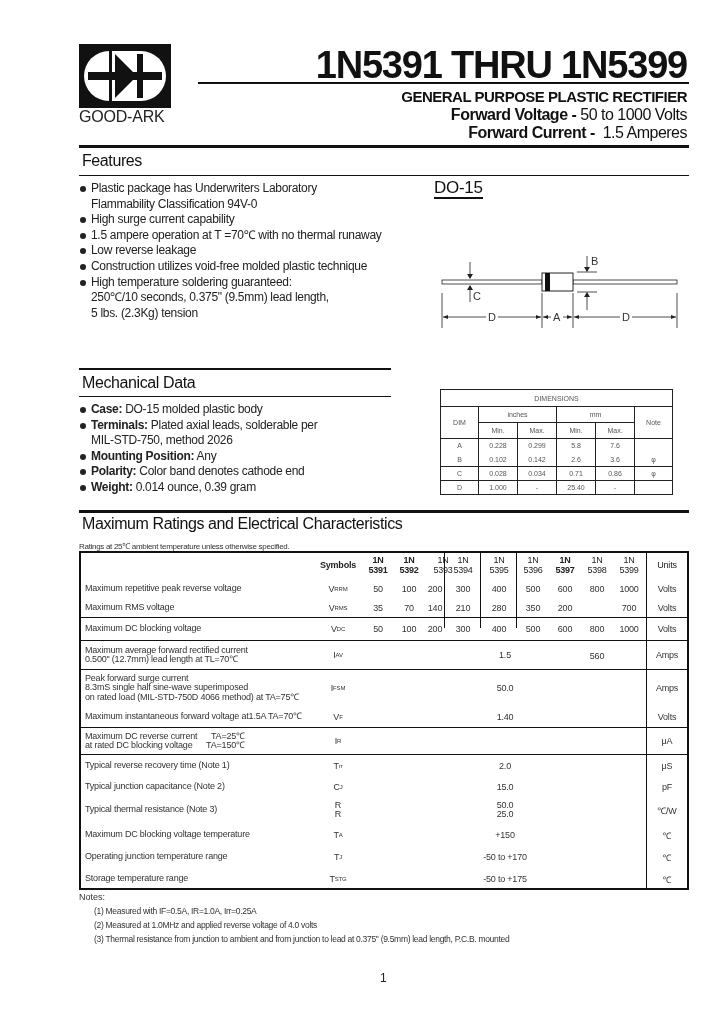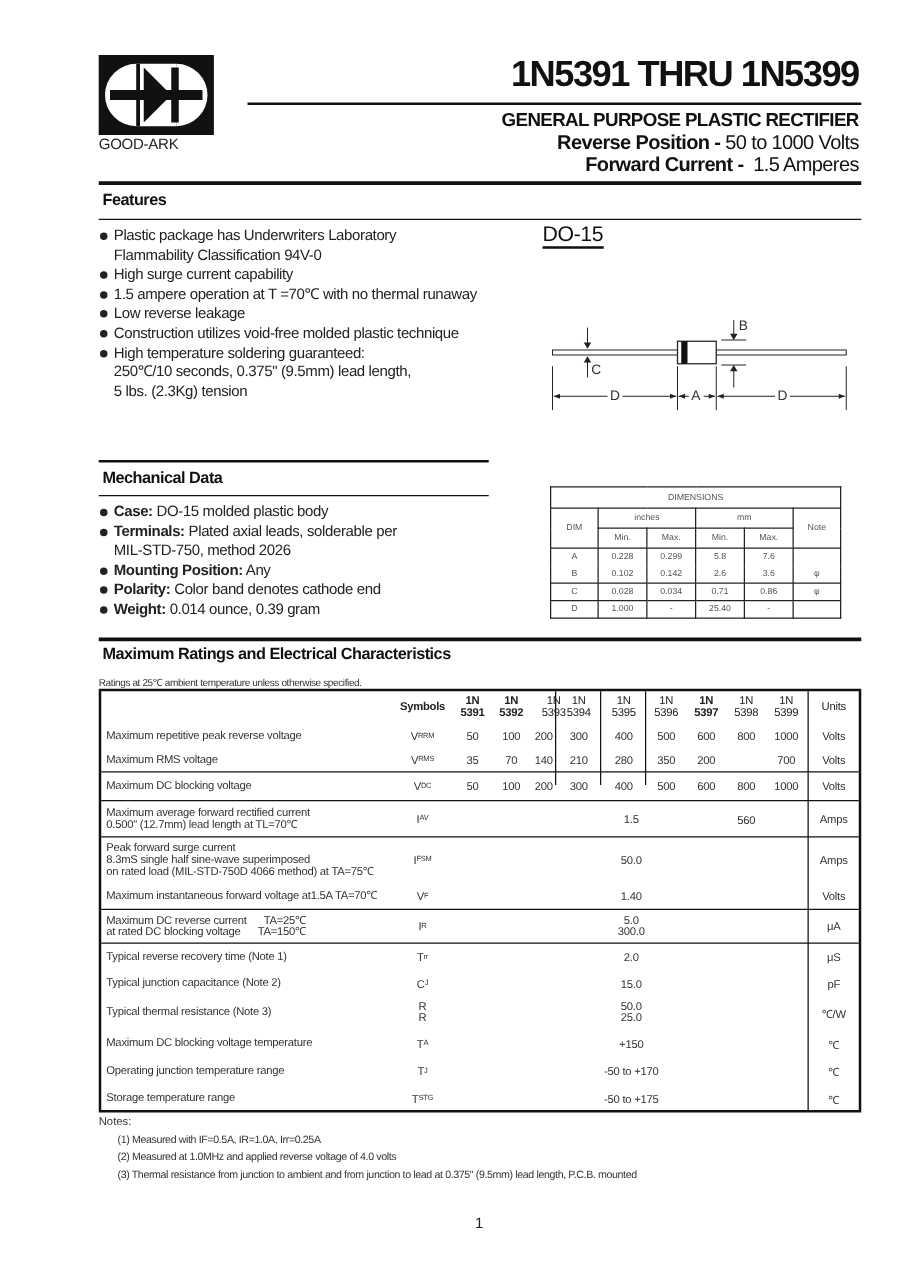--- a/index.html
+++ b/index.html
@@ -3,31 +3,31 @@
 <meta charset="utf-8">
 <style>
   * { box-sizing: border-box; margin: 0; padding: 0; }
   html, body { width: 720px; height: 1012px; background: #ffffff; overflow: hidden; }
   body { position: relative; font-family: "Liberation Sans", sans-serif; color: #111; }
   .abs { position: absolute; }
   .narrow { font-stretch: condensed; letter-spacing: -0.3px; }
 
   
   #logo { left: 79px; top: 44px; width: 92px; height: 64px; background: #111; }
-  #logo-text { left: 79px; top: 108px; font-size: 12px; color: #222; letter-spacing: -0.2px; }
-  #title { right: 33px; top: 44px; font-size: 29px; font-weight: bold; letter-spacing: -1.2px; }
+  #logo-text { left: 79px; top: 108px; font-size: 16px; color: #222; letter-spacing: -0.2px; }
+  #title { right: 33px; top: 44px; font-size: 38px; font-weight: bold; letter-spacing: -1.2px; }
   #rule1 { left: 198px; top: 82px; width: 491px; height: 2px; background: #111; }
   #subtitle { right: 33px; top: 88px; font-size: 15px; font-weight: bold; letter-spacing: -0.5px; }
   #rv { right: 33px; top: 106px; font-size: 16px; letter-spacing: -0.5px; }
   #fc { right: 33px; top: 124px; font-size: 16px; letter-spacing: -0.5px; }
   .b { font-weight: bold; }
   #rule2 { left: 79px; top: 145px; width: 610px; height: 3px; background: #111; }
 
   
-  .sec-title { font-size: 13px; font-weight: bold; letter-spacing: -0.4px; }
+  .sec-title { font-size: 16px; font-weight: normal; letter-spacing: -0.4px; }
   .sec-line { height: 1px; background: #111; }
   .bullets { list-style: none; font-size: 12px; color: #222; letter-spacing: -0.3px; }
   .bullets li { position: relative; padding-left: 12px; line-height: 15.6px; }
   .bullets li::before { content: ""; position: absolute; left: 1px; top: 5px; width: 6px; height: 6px; border-radius: 50%; background: #222; }
   .bullets li.cont::before { display: none; }
 
   #do15 { left: 434px; top: 179px; font-size: 17px; letter-spacing: -0.3px; border-bottom: 2px solid #111; line-height: 18px; }
 
   
   #dimtab { left: 440px; top: 389px; border-collapse: collapse; font-size: 7px; color: #555; }
@@ -62,21 +62,21 @@
     <polygon points="36,10 36,54 58,32" fill="#111"></polygon>
     <rect x="58" y="10" width="6" height="44" fill="#111"></rect>
     <rect x="30" y="7" width="3" height="50" fill="#111"></rect>
   </svg>
 </div>
 <div class="abs" id="logo-text">GOOD-ARK</div>
 
 <div class="abs narrow" id="title">1N5391 THRU 1N5399</div>
 <div class="abs" id="rule1"></div>
 <div class="abs narrow" id="subtitle">GENERAL PURPOSE PLASTIC RECTIFIER</div>
-<div class="abs narrow" id="rv"><span class="b">Reverse Position -</span><span style="white-space:pre"> 50 to 1000 Volts</span></div>
+<div class="abs narrow" id="rv"><span class="b">Forward Voltage -</span><span style="white-space:pre"> 50 to 1000 Volts</span></div>
 <div class="abs narrow" id="fc"><span class="b">Forward Current -</span><span style="white-space:pre">  1.5 Amperes</span></div>
 <div class="abs" id="rule2"></div>
 
 <div class="abs sec-title" style="left:82px; top:152px;">Features</div>
 <div class="abs sec-line" style="left:79px; top:175px; width:610px;"></div>
 <ul class="abs bullets" style="left:79px; top:181px; width:320px;">
   <li>Plastic package has Underwriters Laboratory</li>
   <li class="cont">Flammability Classification 94V-0</li>
   <li>High surge current capability</li>
   <li>1.5 ampere operation at T =70℃ with no thermal runaway</li>
@@ -317,22 +317,20 @@
     <div class="cell" style="left:283px; width:282px;">1.40</div>
     <div class="cell" style="left:566px; width:40px;">Volts</div>
   </div>
   <div class="row" style="top:175px; height:26px;">
     <div class="cell desc" style="white-space:pre;">Maximum DC reverse current      TA=25℃
 at rated DC blocking voltage      TA=150℃</div>
     <div class="cell sym">
         <span>I</span>
         <span class="sub">R</span>
       </div>
-    <div class="cell" style="left:283px; width:282px; white-space:pre-line; line-height:9px;">5.0
-300.0</div>
     <div class="cell" style="left:566px; width:40px;">μA</div>
   </div>
   <div class="row" style="top:203px; height:20px;">
     <div class="cell desc">Typical reverse recovery time (Note 1)</div>
     <div class="cell sym">
         <span>T</span>
         <span class="sub">rr</span>
       </div>
     <div class="cell" style="left:283px; width:282px;">2.0</div>
     <div class="cell" style="left:566px; width:40px;">μS</div>

